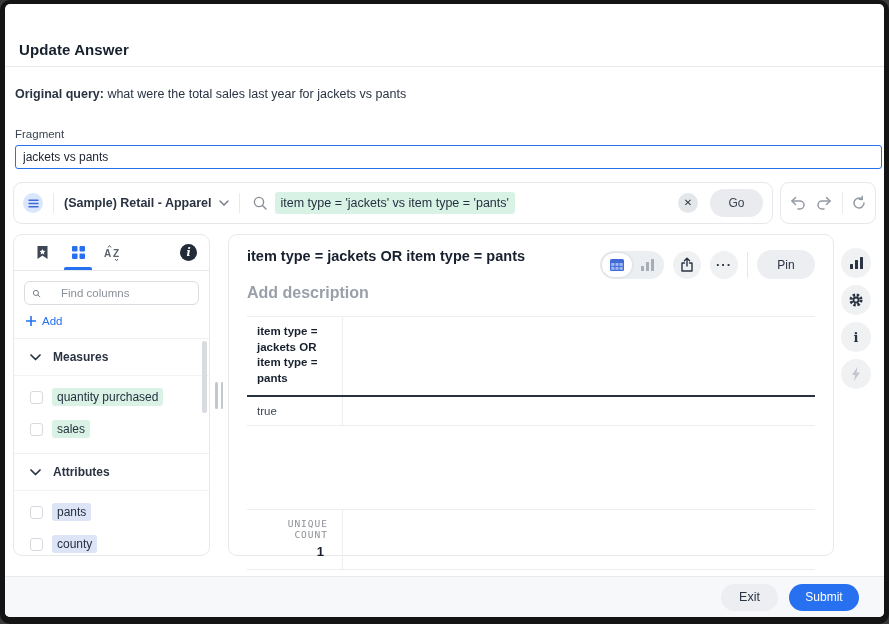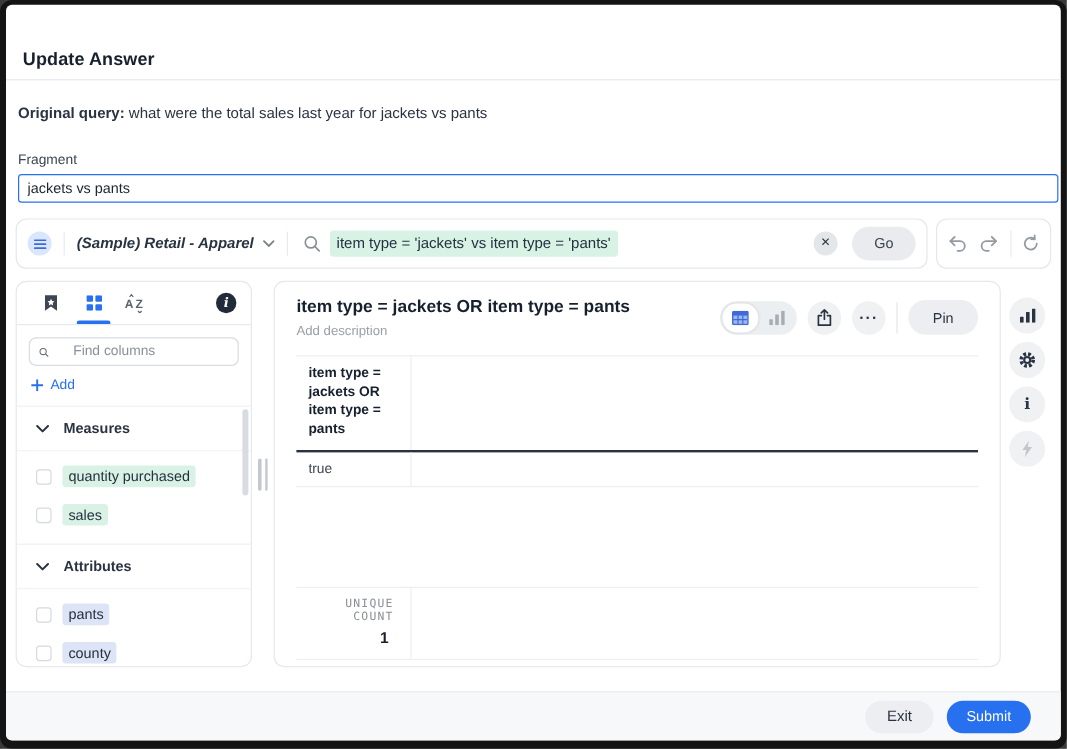--- a/index.html
+++ b/index.html
@@ -23,21 +23,21 @@
   .fragment-input { margin-top:5px; width:867px; height:24px; border:1.5px solid #2770ef; border-radius:3px;
                     padding:0 7px; font-size:12px; color:#1d2330; outline:none; font-family:inherit; }
 
   
   .search-row { display:flex; gap:7px; margin:13px 8px 0 8px; flex:none; }
   .search-bar { flex:1; height:42px; border:1px solid #e5e7ea; border-radius:9px;
                 display:flex; align-items:center; padding:0 9px; background:#fff; }
   .ds-circle { width:20px; height:20px; border-radius:50%; background:#d9e6fb; display:flex; align-items:center; justify-content:center; flex:none; cursor:pointer; }
   .vdiv { width:1px; height:20px; background:#e8eaed; margin:0 10px; flex:none; }
   .ds-name { display:flex; align-items:center; gap:7px; background:none; border:none; font-family:inherit;
-             font-size:12.5px; font-weight:bold; color:#2a3342; cursor:pointer; white-space:nowrap;font-style:italic; }
+             font-size:12.5px; font-weight:bold; color:#2a3342; cursor:pointer; white-space:nowrap; }
   .search-glyph { margin:0 7px 0 2px; flex:none; }
   .token { background:#d9f2e6; border-radius:3px; padding:4px 6px; font-size:12.5px; color:#24313f; white-space:nowrap; }
   .sb-spacer { flex:1; }
   .clear-btn { width:20px; height:20px; border-radius:50%; background:#e4e7ea; border:none; color:#2a3342;
                font-size:10px; line-height:1; cursor:pointer; flex:none; display:flex; align-items:center; justify-content:center; }
   .go-btn { margin-left:12px; width:53px; height:28px; border:none; border-radius:14px; background:#e9ebef;
             font-family:inherit; font-size:12px; color:#3c4452; cursor:pointer; flex:none; }
   .history-bar { width:96px; height:42px; border:1px solid #e5e7ea; border-radius:9px; display:flex;
                  align-items:center; justify-content:space-evenly; flex:none; }
   .hist-btn { background:none; border:none; cursor:pointer; display:flex; align-items:center; padding:2px; }
@@ -68,21 +68,21 @@
   .chip.green { background:#d9f2e5; }
   .chip.blue { background:#dce4f6; }
   .scroll-thumb { position:absolute; right:2px; top:106px; width:5px; height:72px; border-radius:3px; background:#d8dbdf; }
 
   .drag-handle { width:18px; display:flex; align-items:center; justify-content:center; gap:3px; flex:none; cursor:col-resize; }
   .drag-handle i { display:block; width:2.5px; height:27px; background:#c3c8cf; border-radius:2px; }
 
   .answer-card { flex:1; border:1px solid #e6e8ec; border-radius:9px; background:#fff; padding:13px 18px 0 18px; display:flex; flex-direction:column; }
   .answer-head { display:flex; align-items:flex-start; }
   .answer-title { font-size:14.5px; font-weight:bold; color:#17202e; }
-  .answer-desc { margin-top:6px; font-size:11px; color:#9aa0a9; cursor:text; }
+  .answer-desc { margin-top:20px; font-size:16px; color:#9aa0a9; cursor:text;font-weight:bold; }
   .head-spacer { flex:1; }
   .toolbar { display:flex; align-items:center; gap:9px; margin-top:2px; }
   .seg { display:flex; background:#eceff2; border-radius:15px; padding:2px; }
   .seg-opt { width:30px; height:24px; display:flex; align-items:center; justify-content:center; border:none; background:none; border-radius:13px; cursor:pointer; }
   .seg-opt.active { background:#fff; box-shadow:0 0 3px rgba(0,0,0,.14); }
   .round-btn { width:28px; height:28px; border-radius:50%; background:#eff1f3; border:none; cursor:pointer;
                display:flex; align-items:center; justify-content:center; color:#2a3342; }
   .more-dots { font-size:13px; letter-spacing:1px; color:#2a3342; font-weight:bold; line-height:0; }
   .tb-div { width:1px; height:26px; background:#e4e6ea; }
   .pin-btn { width:58px; height:29px; border:none; border-radius:15px; background:#eceef1; font-family:inherit;

